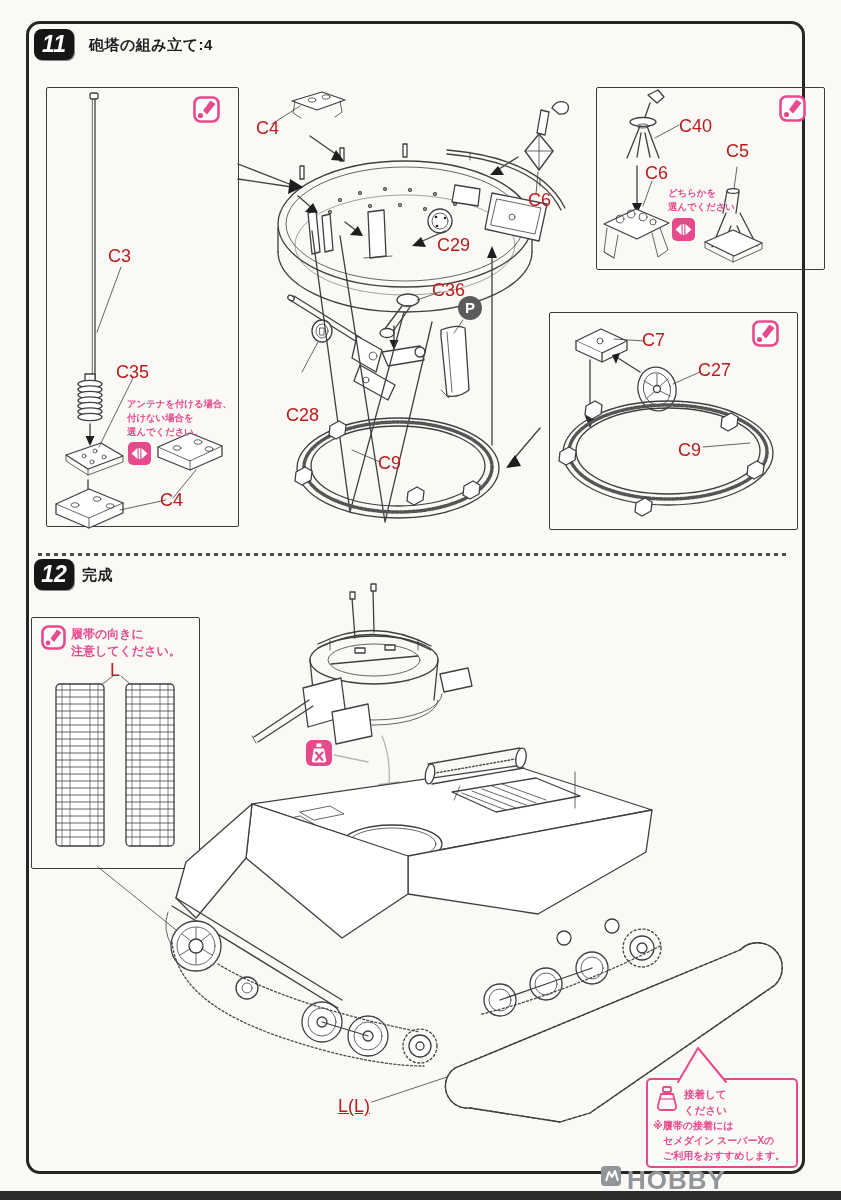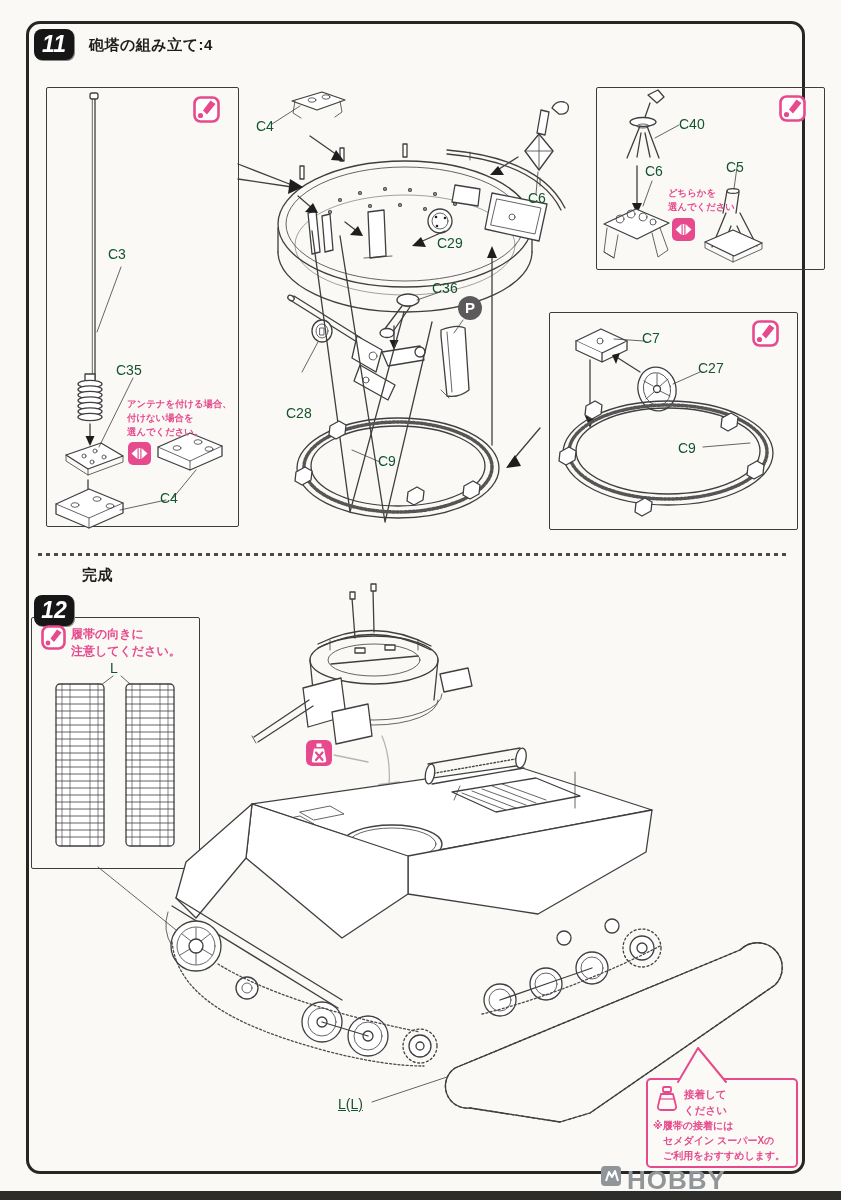--- a/index.html
+++ b/index.html
@@ -7,21 +7,21 @@
        font-family:"Liberation Sans","DejaVu Sans",sans-serif;overflow:hidden;}
   .abs{position:absolute;}
   .page-frame{left:26px;top:21px;width:773px;height:1147px;border:3px solid #262626;border-radius:14px;z-index:0;}
   .divider{left:38px;top:553px;width:750px;height:3px;z-index:1;
     background:repeating-linear-gradient(90deg,#4a4a4a 0 4px,transparent 4px 8px);}
   .box{border:1.6px solid #3c3c3c;border-radius:2px;z-index:0;background:transparent;}
   .badge{width:40px;height:31px;background:#161616;border-radius:8px;color:#fff;
     font-weight:bold;font-style:italic;font-size:23px;text-align:center;line-height:30px;z-index:2;
     box-shadow:1px 1px 0 #888;}
   .step-title{font-size:15px;font-weight:bold;color:#1d1d1d;z-index:2;letter-spacing:.5px;}
-  .part-label{font-size:14px;color:#14532d;z-index:2;}
+  .part-label{font-size:18px;color:#b91c1c;z-index:2;}
   .note{font-size:9.4px;font-weight:bold;color:#e64a8c;white-space:pre-line;line-height:1.5;z-index:2;}
   .note-lg{font-size:12px;font-weight:bold;color:#e64a8c;white-space:pre-line;line-height:1.45;z-index:2;}
   .p-badge{width:24px;height:24px;border-radius:50%;background:#5c5a5a;color:#fff;font-weight:bold;
     font-size:15px;text-align:center;line-height:24px;z-index:2;}
   .bubble{border:2px solid #e64a8c;border-radius:5px;background:#fbfaf7;z-index:2;}
   .watermark{color:#8f9598;font-weight:bold;font-size:26px;letter-spacing:1px;z-index:2;}
   .bottom-bar{left:0;top:1191px;width:841px;height:9px;background:#2c2c2a;z-index:4;}
   svg{display:block;}
   #lineart{left:0;top:0;z-index:1;pointer-events:none;}
   #lineart *{stroke:#3f3f3f;fill:none;stroke-width:1.3;stroke-linecap:round;stroke-linejoin:round;}
@@ -355,40 +355,40 @@
   <rect x="10.7" y="6" width="1.6" height="11" fill="#fff"></rect>
 </svg>
 
 <svg class="abs icon" style="left:779px;top:95px;" width="27" height="27">
   <rect x="1.5" y="1.5" width="24" height="24" rx="6" fill="#fff" stroke="#e64a8c" stroke-width="2.6"></rect>
   <circle cx="7.5" cy="19.5" r="2.6" fill="#e64a8c"></circle>
   <polygon points="10,14.5 14,18.5 22.5,8 17.5,4.5" fill="#e64a8c"></polygon>
 </svg>
 <div class="abs part-label" style="left:679px;top:116px;">C40</div>
 <div class="abs part-label" style="left:645px;top:163px;">C6</div>
-<div class="abs part-label" style="left:726px;top:159px;">C5</div>
+<div class="abs part-label" style="left:726px;top:141px;">C5</div>
 <div class="abs note" style="left:668px;top:186px;width:80px;">どちらかを
 選んでください</div>
 <svg class="abs icon" style="left:672px;top:218px;" width="23" height="23">
   <rect x="0" y="0" width="23" height="23" rx="5" fill="#e64a8c"></rect>
   <polygon points="3.5,11.5 9.5,6 9.5,17" fill="#fff"></polygon>
   <polygon points="19.5,11.5 13.5,6 13.5,17" fill="#fff"></polygon>
   <rect x="10.7" y="6" width="1.6" height="11" fill="#fff"></rect>
 </svg>
 
 <svg class="abs icon" style="left:752px;top:320px;" width="27" height="27">
   <rect x="1.5" y="1.5" width="24" height="24" rx="6" fill="#fff" stroke="#e64a8c" stroke-width="2.6"></rect>
   <circle cx="7.5" cy="19.5" r="2.6" fill="#e64a8c"></circle>
   <polygon points="10,14.5 14,18.5 22.5,8 17.5,4.5" fill="#e64a8c"></polygon>
 </svg>
 <div class="abs part-label" style="left:642px;top:330px;">C7</div>
 <div class="abs part-label" style="left:698px;top:360px;">C27</div>
 <div class="abs part-label" style="left:678px;top:440px;">C9</div>
 
-<div class="abs badge" style="left:34px;top:559px;margin-top:36px;">12</div>
+<div class="abs badge" style="left:34px;top:559px;">12</div>
 <div class="abs step-title" style="left:82px;top:566px;">完成</div>
 
 <svg class="abs icon" style="left:41px;top:625px;" width="25" height="25">
   <rect x="1.5" y="1.5" width="22" height="22" rx="6" fill="#fff" stroke="#e64a8c" stroke-width="2.6"></rect>
   <circle cx="7" cy="18" r="2.4" fill="#e64a8c"></circle>
   <polygon points="9.5,13.5 13,17 20.5,7.5 16,4.5" fill="#e64a8c"></polygon>
 </svg>
 <div class="abs note-lg" style="left:71px;top:626px;width:110px;">履帯の向きに
 注意してください。</div>
 <div class="abs part-label" style="left:110px;top:660px;">L</div>

